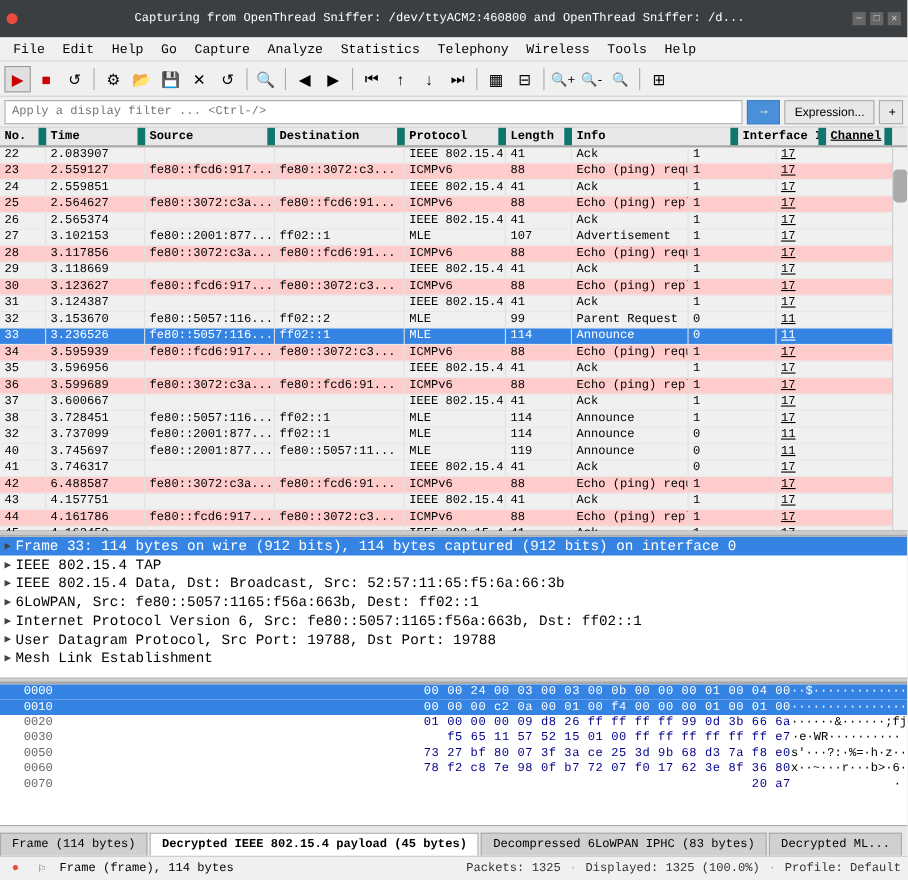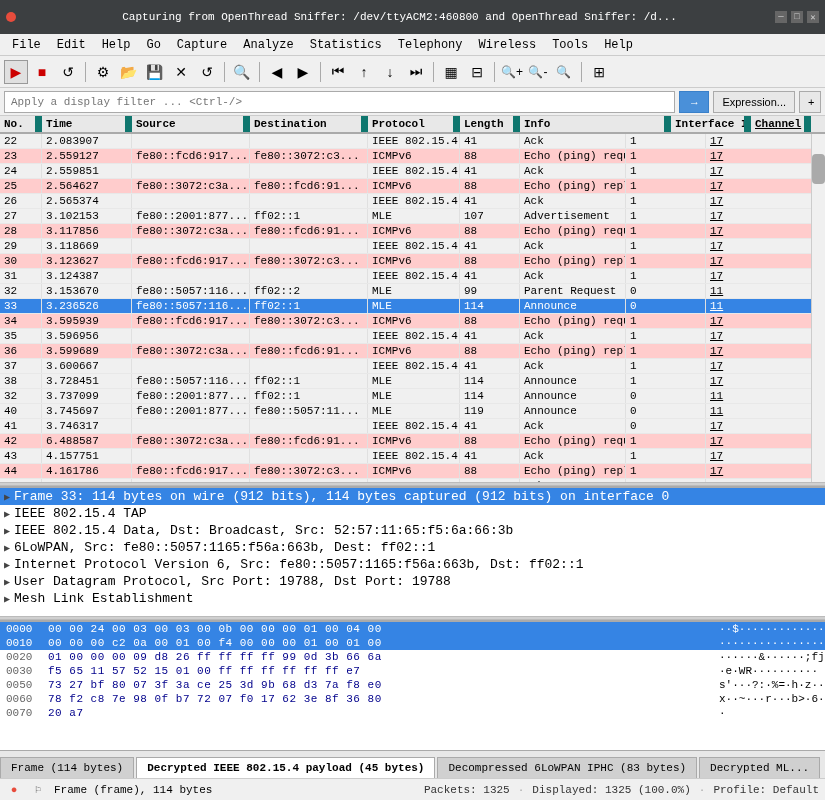--- a/index.html
+++ b/index.html
@@ -60,21 +60,21 @@
     .scroll-track { width: 14px; background: #f0f0f0; border-left: 1px solid #ccc; flex-shrink: 0; }
 
     
     #packet-detail { height: 130px; border-top: 2px solid #aaa; background: #fff; overflow-y: auto; flex-shrink: 0; }
     .detail-item { display: flex; align-items: center; padding: 1px 4px; font-size: 11px; cursor: pointer; }
     .detail-arrow { margin-right: 4px; font-size: 10px; color: #444; }
     .detail-text { font-size: 13px; }
 
     
     #hex-dump { height: 130px; border-top: 2px solid #aaa; background: #fff; overflow-y: auto; flex-shrink: 0; }
-    .hex-row { display: flex; padding: 1px 6px; font-size: 11px; font-family: 'Courier New', monospace; }
+    .hex-row { display: flex; padding: 1px 6px; font-size: 11px; font-family: 'Courier New', monospace; text-align: right; }
     .hex-offset { width: 42px; color: #666; flex-shrink: 0; }
     .hex-bytes { flex: 1; color: #00008b; letter-spacing: 0.5px; }
     .hex-ascii { width: 100px; color: #000; }
     .hex-row.selected-row { background: #3584e4; }
     .hex-row.selected-row .hex-bytes, .hex-row.selected-row .hex-ascii, .hex-row.selected-row .hex-offset { color: #fff; }
 
     
     #bottom-tabs { display: flex; background: #e8e8e8; border-top: 1px solid #aaa; height: 28px; flex-shrink: 0; align-items: flex-end; }
     .btab { padding: 4px 10px; border: 1px solid #aaa; border-bottom: none; background: #d0d0d0; cursor: pointer; font-size: 11px; margin-right: 2px; white-space: nowrap; }
     .btab.active { background: #fff; font-weight: bold; }

